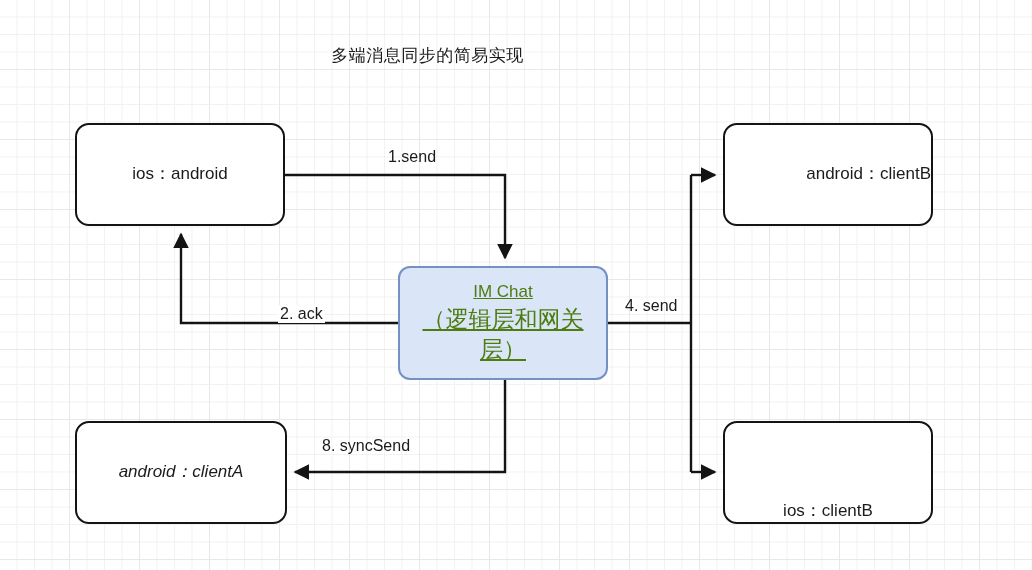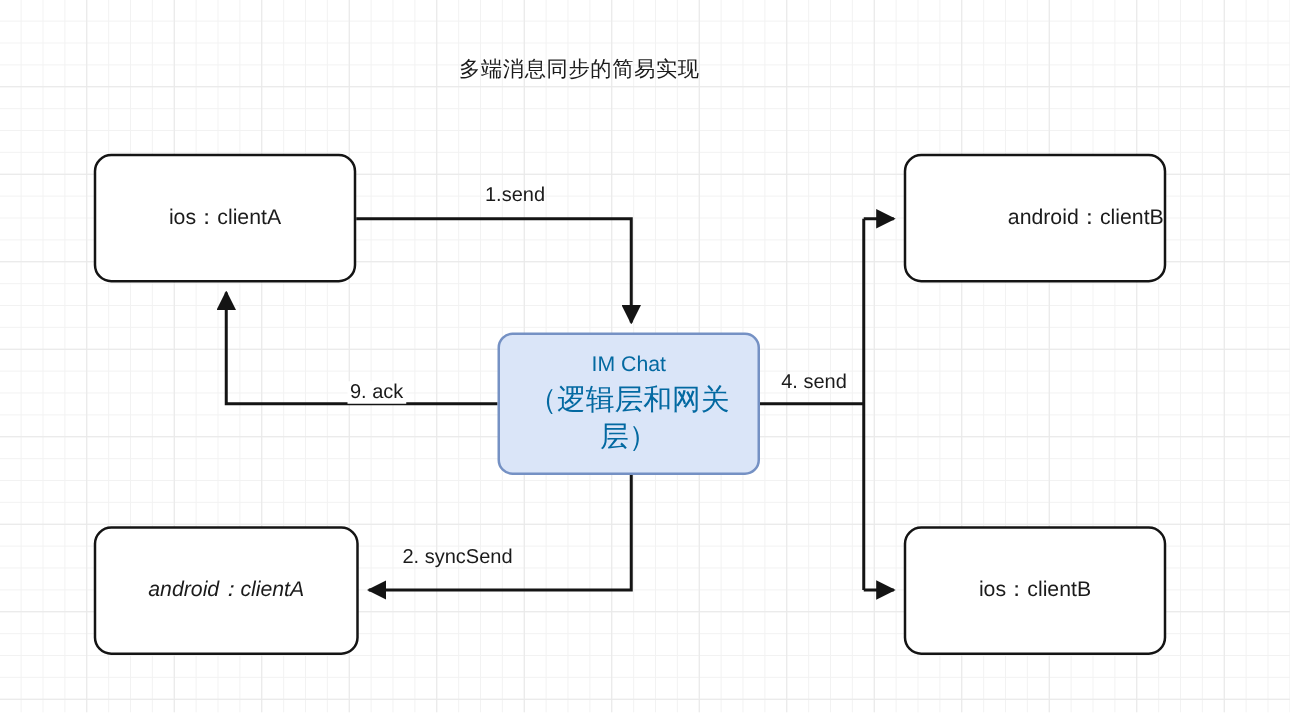--- a/index.html
+++ b/index.html
@@ -31,21 +31,20 @@
   }
   .diagram-title {
     position: absolute;
     left: 0;
     top: 44px;
     width: 855px;
     text-align: center;
     font-size: 17px;
     color: #1b1b1b;
     letter-spacing: 0.5px;
-    padding-left: 36px;
   }
   .node {
     position: absolute;
     box-sizing: border-box;
     display: flex;
     flex-direction: column;
     align-items: center;
     justify-content: center;
     text-align: center;
     line-height: 1.32;
@@ -55,29 +54,30 @@
     border: 2.2px solid #141414;
     border-radius: 14px;
     font-size: 17px;
     color: #1b1b1b;
   }
   .node-accent {
     background: #dae5f8;
     border: 2px solid #7591c4;
     border-radius: 12px;
     font-size: 17px;
-    color: #0369a1;
+    color: #4d7c0f;
+    text-decoration: underline;
   }
   .node-accent .line2 { font-size: 23px; }
 
   #node-ios-clienta   { left: 75px;  top: 123px; width: 210px; height: 103px; }
   #node-android-clientb { left: 723px; top: 123px; width: 210px; height: 103px; align-items: flex-end; }
   #node-im-chat       { left: 398px; top: 266px; width: 210px; height: 114px; }
   #node-android-clienta { left: 75px;  top: 421px; width: 212px; height: 103px; font-style: italic; }
-  #node-ios-clientb   { left: 723px; top: 421px; width: 210px; height: 103px; }
+  #node-ios-clientb   { left: 723px; top: 421px; width: 210px; height: 103px; justify-content: flex-end; }
 
   .edge-label {
     position: absolute;
     font-size: 16px;
     color: #1b1b1b;
     white-space: nowrap;
     background: transparent;
   }
   .edge-label.boxed {
     background: #ffffff;
@@ -108,21 +108,21 @@
 
     <path d="M 505 380 L 505 472 L 295 472" fill="none" stroke="#141414" stroke-width="2.4" marker-end="url(#arrow)"></path>
 
     <path d="M 608 323 L 691 323" fill="none" stroke="#141414" stroke-width="2.4"></path>
     <path d="M 691 175 L 691 472" fill="none" stroke="#141414" stroke-width="2.4"></path>
     <path d="M 691 175 L 715 175" fill="none" stroke="#141414" stroke-width="2.4" marker-end="url(#arrow)"></path>
     <path d="M 691 472 L 715 472" fill="none" stroke="#141414" stroke-width="2.4" marker-end="url(#arrow)"></path>
   </svg>
 
   <div class="node node-plain" id="node-ios-clienta">
-    <span>ios：clientA</span>
+    <span>ios：android</span>
   </div>
 
   <div class="node node-plain" id="node-android-clientb">
     <span>android：clientB</span>
   </div>
 
   <div class="node node-accent" id="node-im-chat">
     <span>IM Chat</span>
     <span class="line2">（逻辑层和网关层）</span>
   </div>
@@ -130,19 +130,19 @@
   <div class="node node-plain" id="node-android-clienta">
     <span>android：clientA</span>
   </div>
 
   <div class="node node-plain" id="node-ios-clientb">
     <span>ios：clientB</span>
   </div>
 
   <div class="edge-label" id="label-send1">1.send</div>
 
-  <div class="edge-label boxed" id="label-ack2">9. ack</div>
+  <div class="edge-label boxed" id="label-ack2">2. ack</div>
 
-  <div class="edge-label" id="label-syncsend3">2. syncSend</div>
+  <div class="edge-label" id="label-syncsend3">8. syncSend</div>
 
   <div class="edge-label" id="label-send4">4. send</div>
 
 </div>
 
 </body></html>

